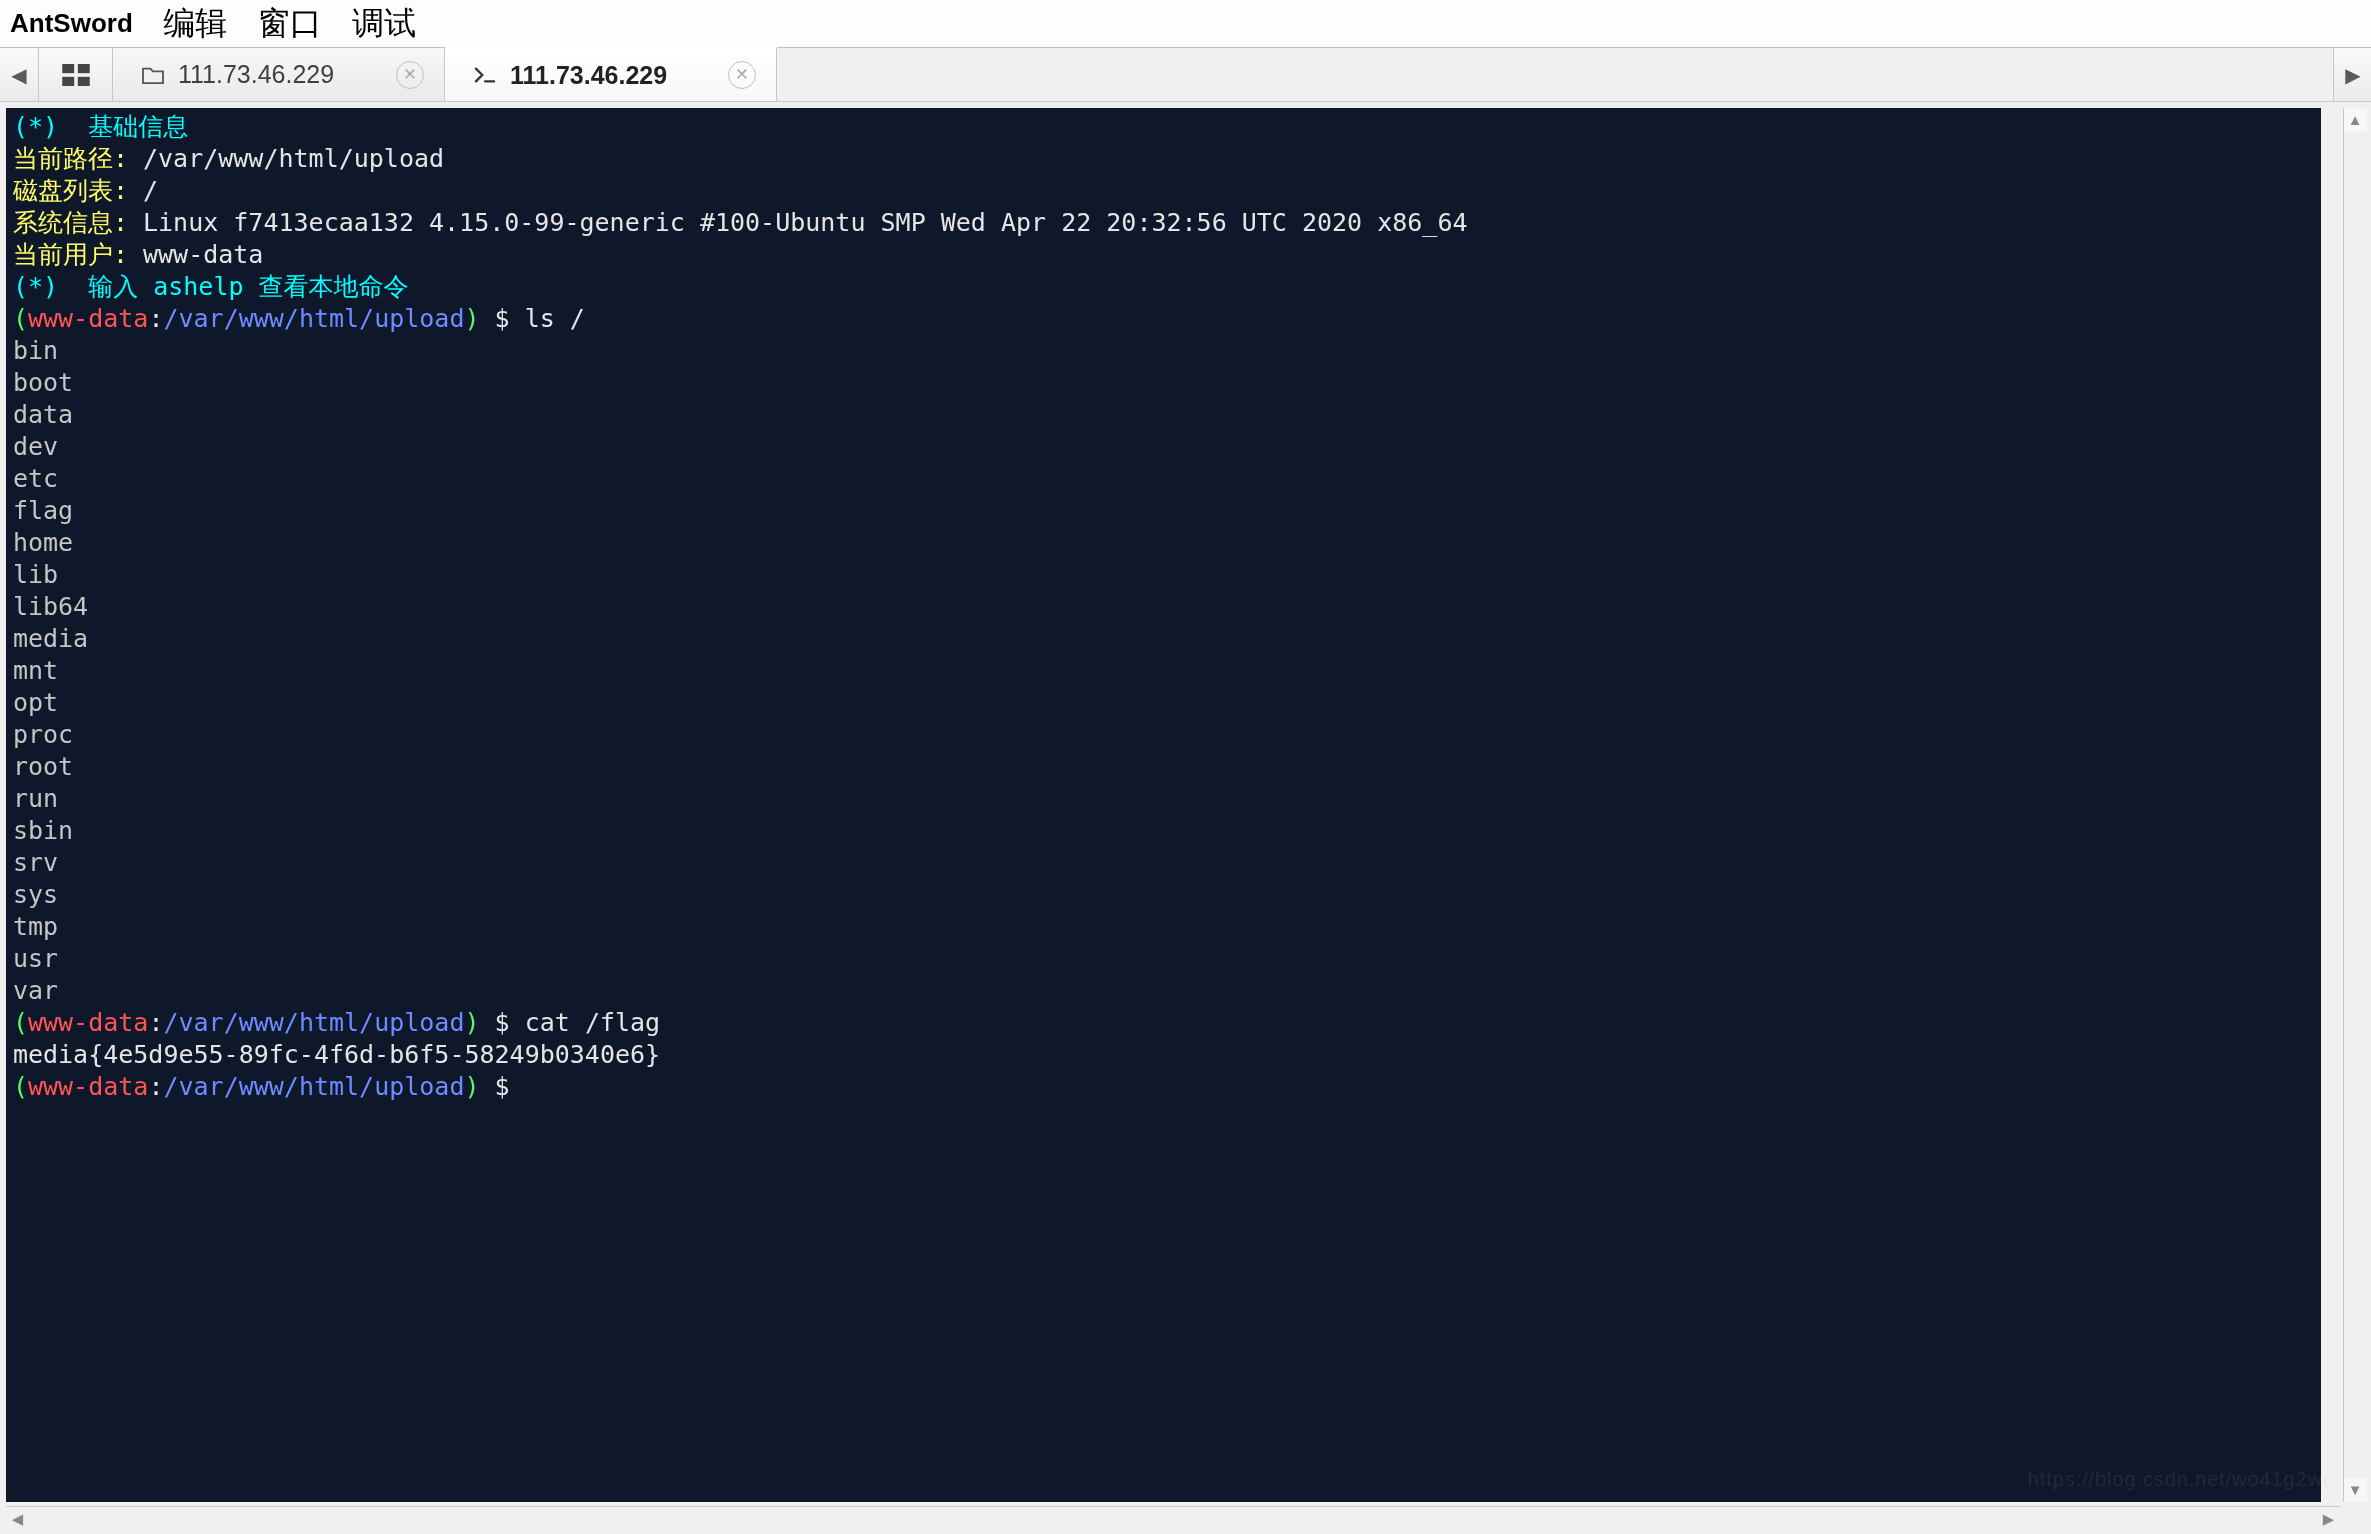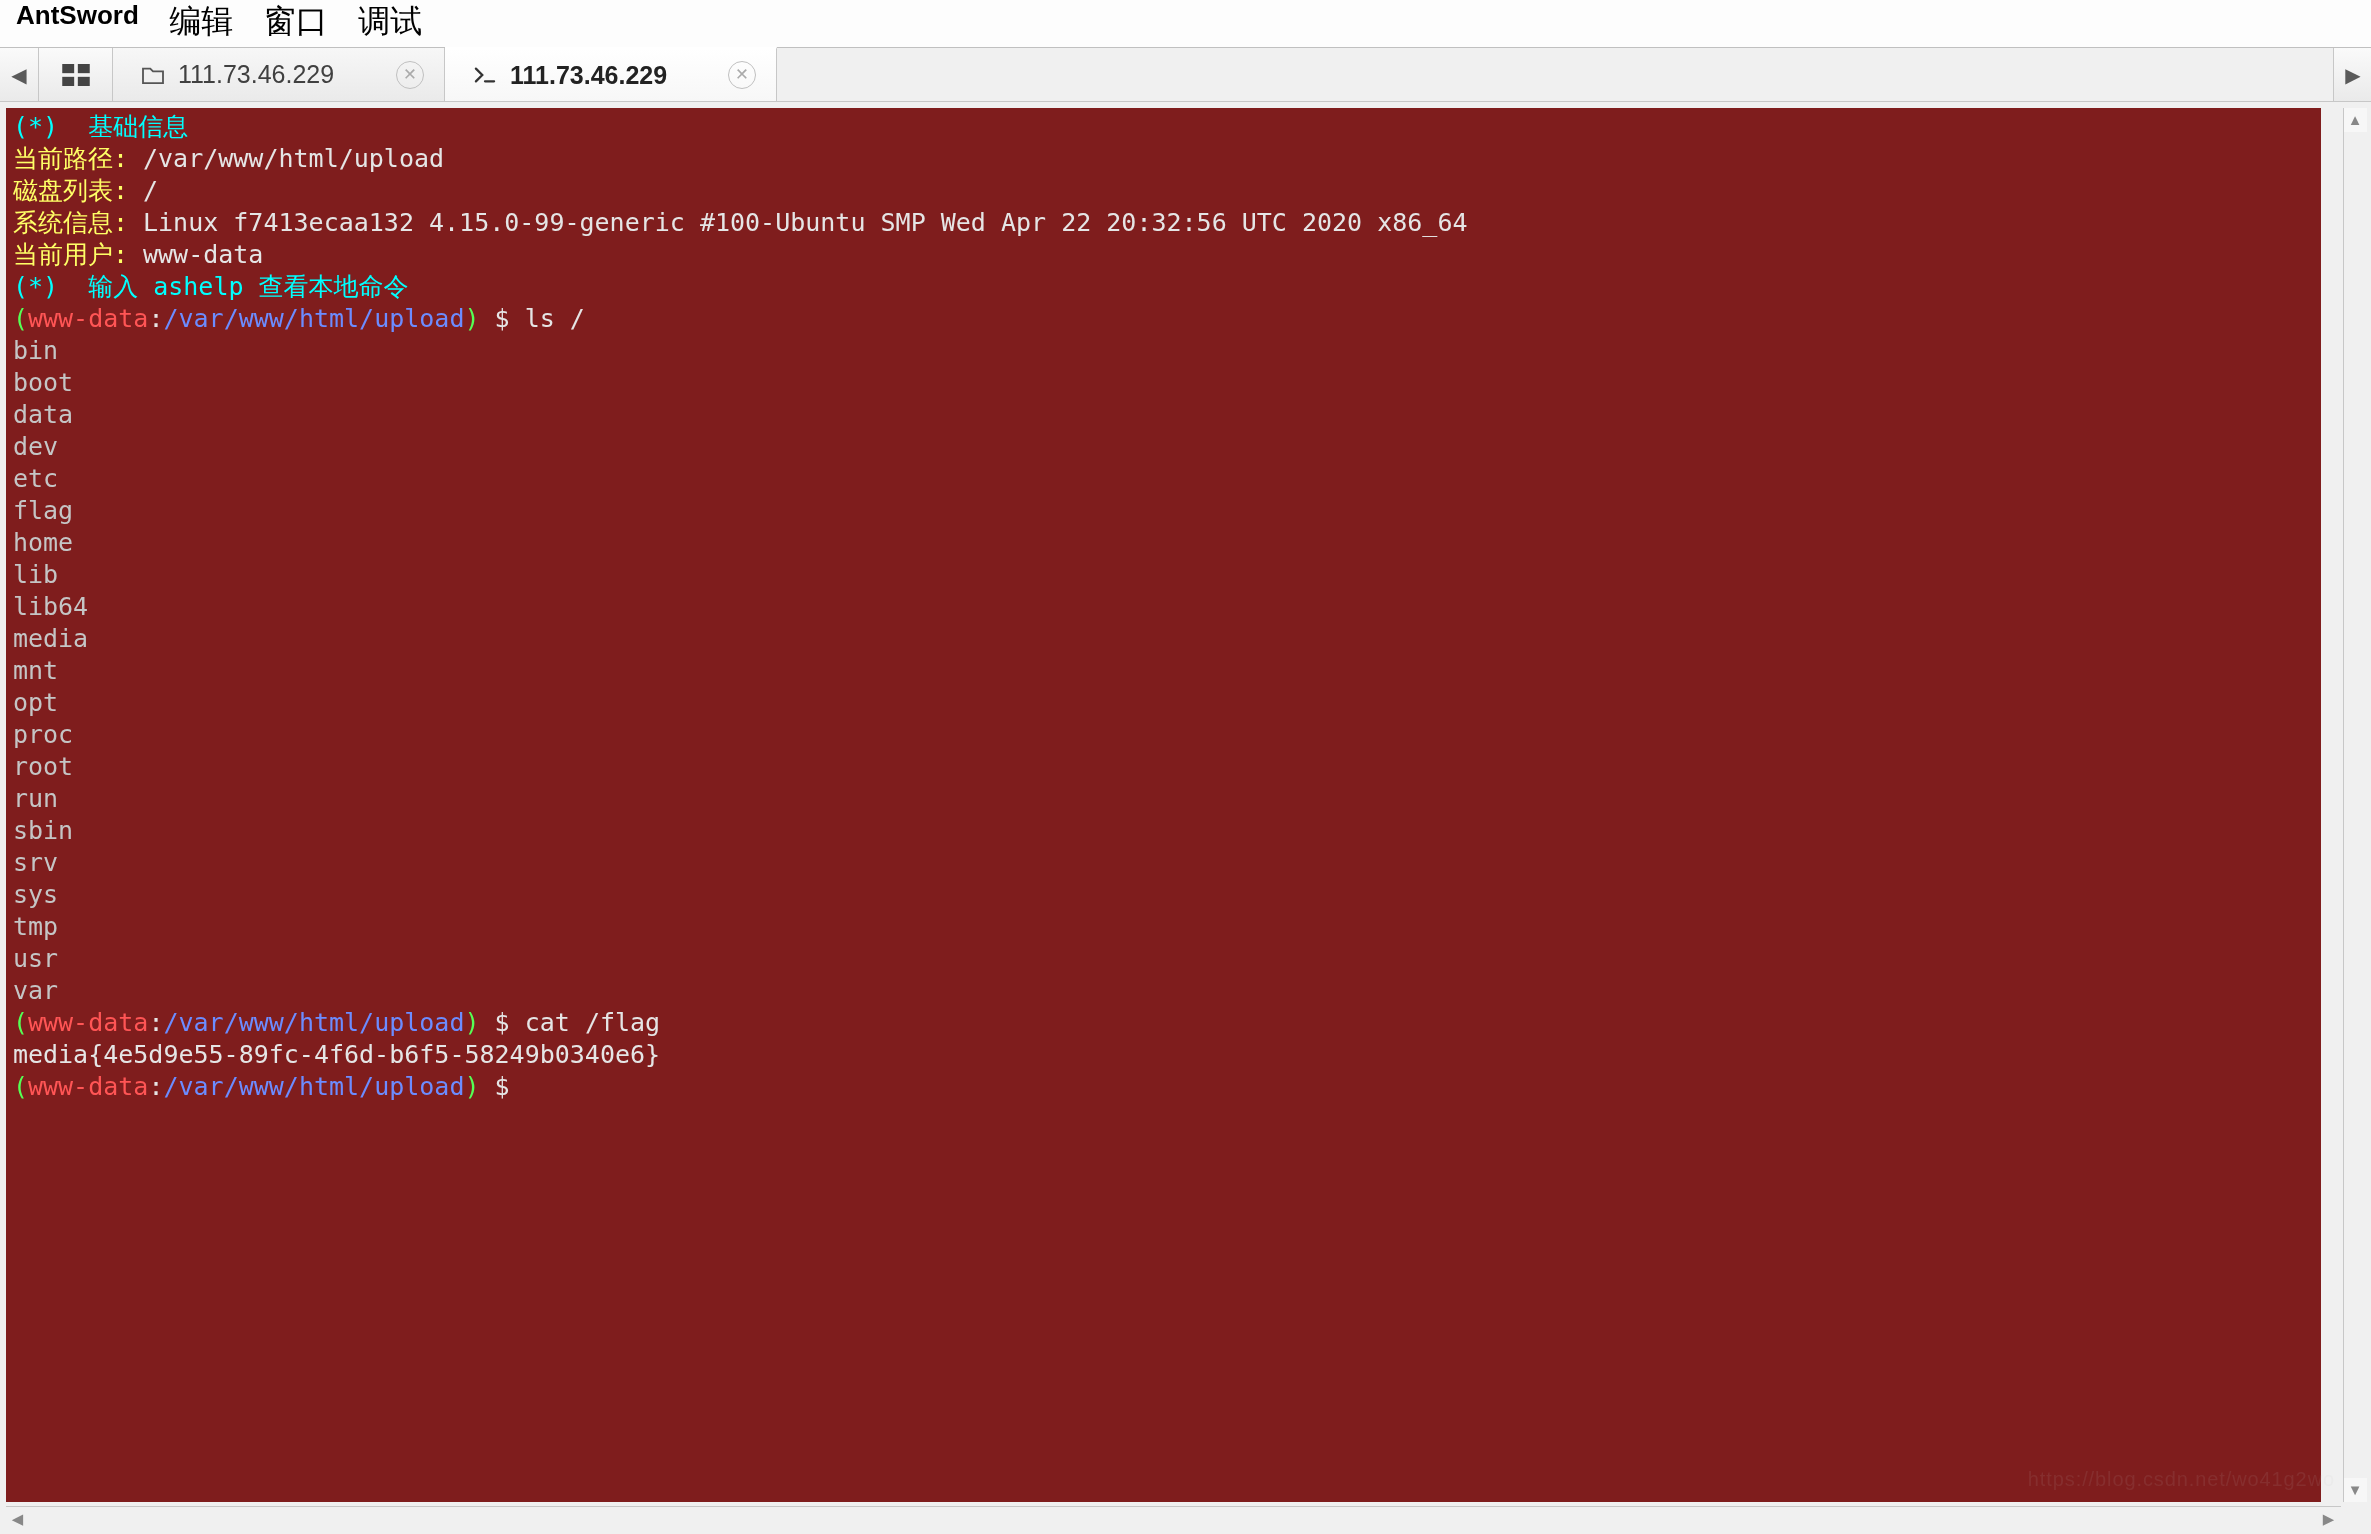--- a/index.html
+++ b/index.html
@@ -1,38 +1,38 @@
 <!DOCTYPE html>
 <html style="font-size:14.8px"><head>
 <meta charset="utf-8">
 <style>
   * { margin:0; padding:0; box-sizing:border-box; }
   html, body { width:2372px; height:1535px; font-family:"Microsoft YaHei","Segoe UI",Arial,sans-serif; background:#fff; overflow:hidden; }
 
   
-  .menu-bar{height:48px;border-bottom:0.9px solid #c0c0c0;display:flex;align-items:flex-start;padding:0 16px;background:#fdfdfd;}
+  .menu-bar{height:48px;border-bottom:0.9px solid #c0c0c0;display:flex;align-items:center;padding:0 10px;background:#fdfdfd;}
   .menu-bar .app-name{font-weight:bold;font-size:26px;margin-right:18.5px;}
   .menu-bar .menu-item{font-size:32px;margin-right:18.5px;cursor:pointer;margin-left:12px;}
 
   
   .tab-strip{height:54px;background:#f0f0f0;border-bottom:0.9px solid #c7c7c7;display:flex;align-items:stretch;position:relative;}
   .tab-strip .nav-btn{width:39px;display:flex;align-items:center;justify-content:center;background:linear-gradient(#fafafa,#eaeaea);border-right:0.9px solid #c7c7c7;cursor:pointer;color:#5a5a5a;font-size:20px;}
   .tab-strip .nav-btn.right{border-right:none;border-left:0.9px solid #c7c7c7;margin-left:auto;}
   .tab-strip .grid-btn{width:74px;display:flex;align-items:center;justify-content:center;border-right:0.9px solid #c7c7c7;background:linear-gradient(#fafafa,#eaeaea);cursor:pointer;}
   .tab-strip .grid-btn svg{width:28px;height:22px;fill:#444;}
   .tab{display:flex;align-items:center;padding:0 20px 0 28px;border-right:0.9px solid #c7c7c7;background:linear-gradient(#f7f7f7,#eaeaea);min-width:332px;cursor:pointer;justify-content:space-between;}
   .tab.active{background:linear-gradient(#ffffff,#f7f7f7);border-top:2.8px solid #fff;margin-top:-0.9px;}
   .tab .tab-icon{margin-right:13px;color:#555;display:flex;align-items:center;}
   .tab .tab-label{font-size:25px;color:#404040;}
   .tab.active .tab-label{font-weight:bold;color:#222;}
   .tab .tab-close{margin-left:auto;width:28px;height:28px;border-radius:50%;border:0.9px solid #c0c0c0;display:flex;align-items:center;justify-content:center;color:#aaa;font-size:16.6px;cursor:pointer;}
 
   
   .terminal-wrap{position:relative;height:1433px;background:#f0f0f0;padding:5.5px;}
-  .terminal{width:2315px;height:1394px;background:#7f1d1d;color:#c5c5c5;font-family:"Consolas","DejaVu Sans Mono",monospace;font-size:25px;line-height:32px;padding:3.7px 7.4px;overflow:hidden;white-space:pre;position:relative;}
+  .terminal{width:2315px;height:1394px;background:#0f172a;color:#c5c5c5;font-family:"Consolas","DejaVu Sans Mono",monospace;font-size:25px;line-height:32px;padding:3.7px 7.4px;overflow:hidden;white-space:pre;position:relative;}
   .c-cyan{color:#00ffff;}
   .c-yellow{color:#ffff66;}
   .c-white{color:#e5e5e5;}
   .c-red{color:#ff5555;}
   .c-green{color:#55ff55;}
   .c-blue{color:#6c8cff;}
 
   .vscroll{position:absolute;right:5.5px;top:5.5px;width:24px;height:1394px;background:#f0f0f0;border-left:0.9px solid #c7c7c7;display:flex;flex-direction:column;}
   .vscroll .arrow{height:24px;display:flex;align-items:center;justify-content:center;color:#888;background:#f7f7f7;font-size:14.8px;cursor:pointer;}
   .vscroll .track{flex:1;background:#f0f0f0;}

